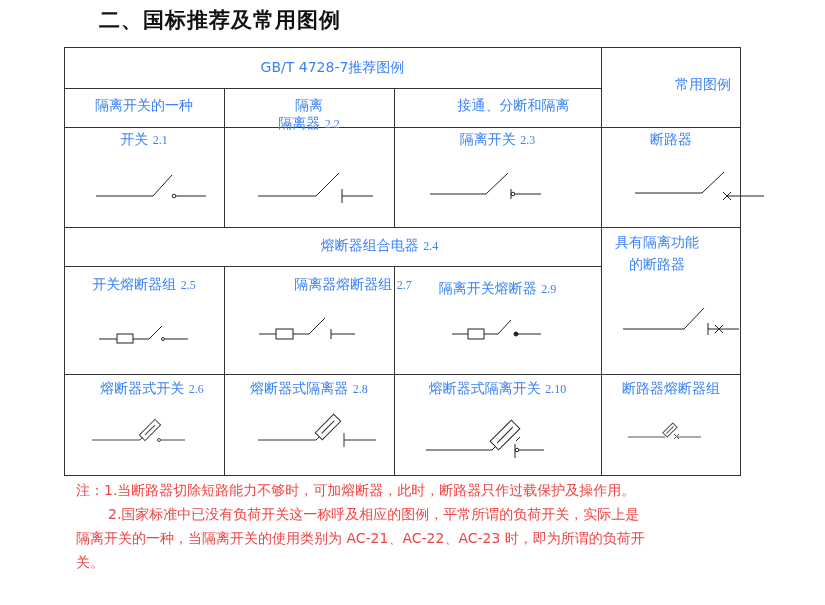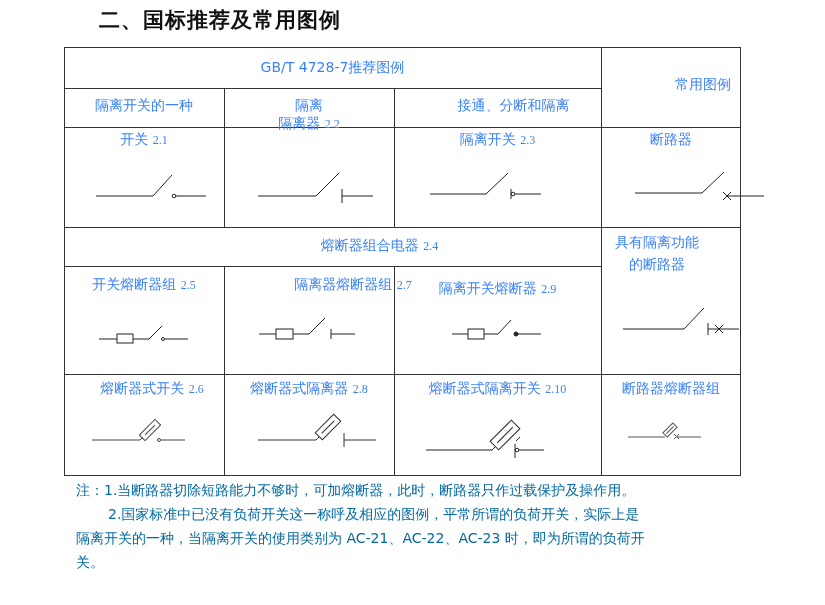--- a/index.html
+++ b/index.html
@@ -7,21 +7,21 @@
        font-family:"DejaVu Sans","Liberation Sans",sans-serif;color:#111;}
   .title{position:absolute;left:74px;top:6px;font-size:21px;font-weight:bold;
          font-family:"DejaVu Sans",sans-serif;letter-spacing:1px;color:#111;margin-left:25px;}
   .tbl{position:absolute;left:64px;top:47px;width:677px;height:429px;}
   .line{position:absolute;background:#333;}
   .cell-text{position:absolute;font-size:14px;text-align:center;white-space:nowrap;
              font-family:"DejaVu Sans",sans-serif;color:#3b82f6;}
   .num{font-family:"Liberation Serif",serif;font-size:12px;}
   svg.sym{position:absolute;overflow:visible;}
   .notes{position:absolute;left:76px;top:478px;width:670px;font-size:14px;line-height:24px;
-         font-family:"DejaVu Sans",sans-serif;color:#0369a1;}
+         font-family:"DejaVu Sans",sans-serif;color:#ef4444;}
   .notes p{margin:0;}
   .indent{text-indent:32px;}
 </style>
 </head>
 <body>
 
 <div class="title">二、国标推荐及常用图例</div>
 
 <div class="tbl">
 

